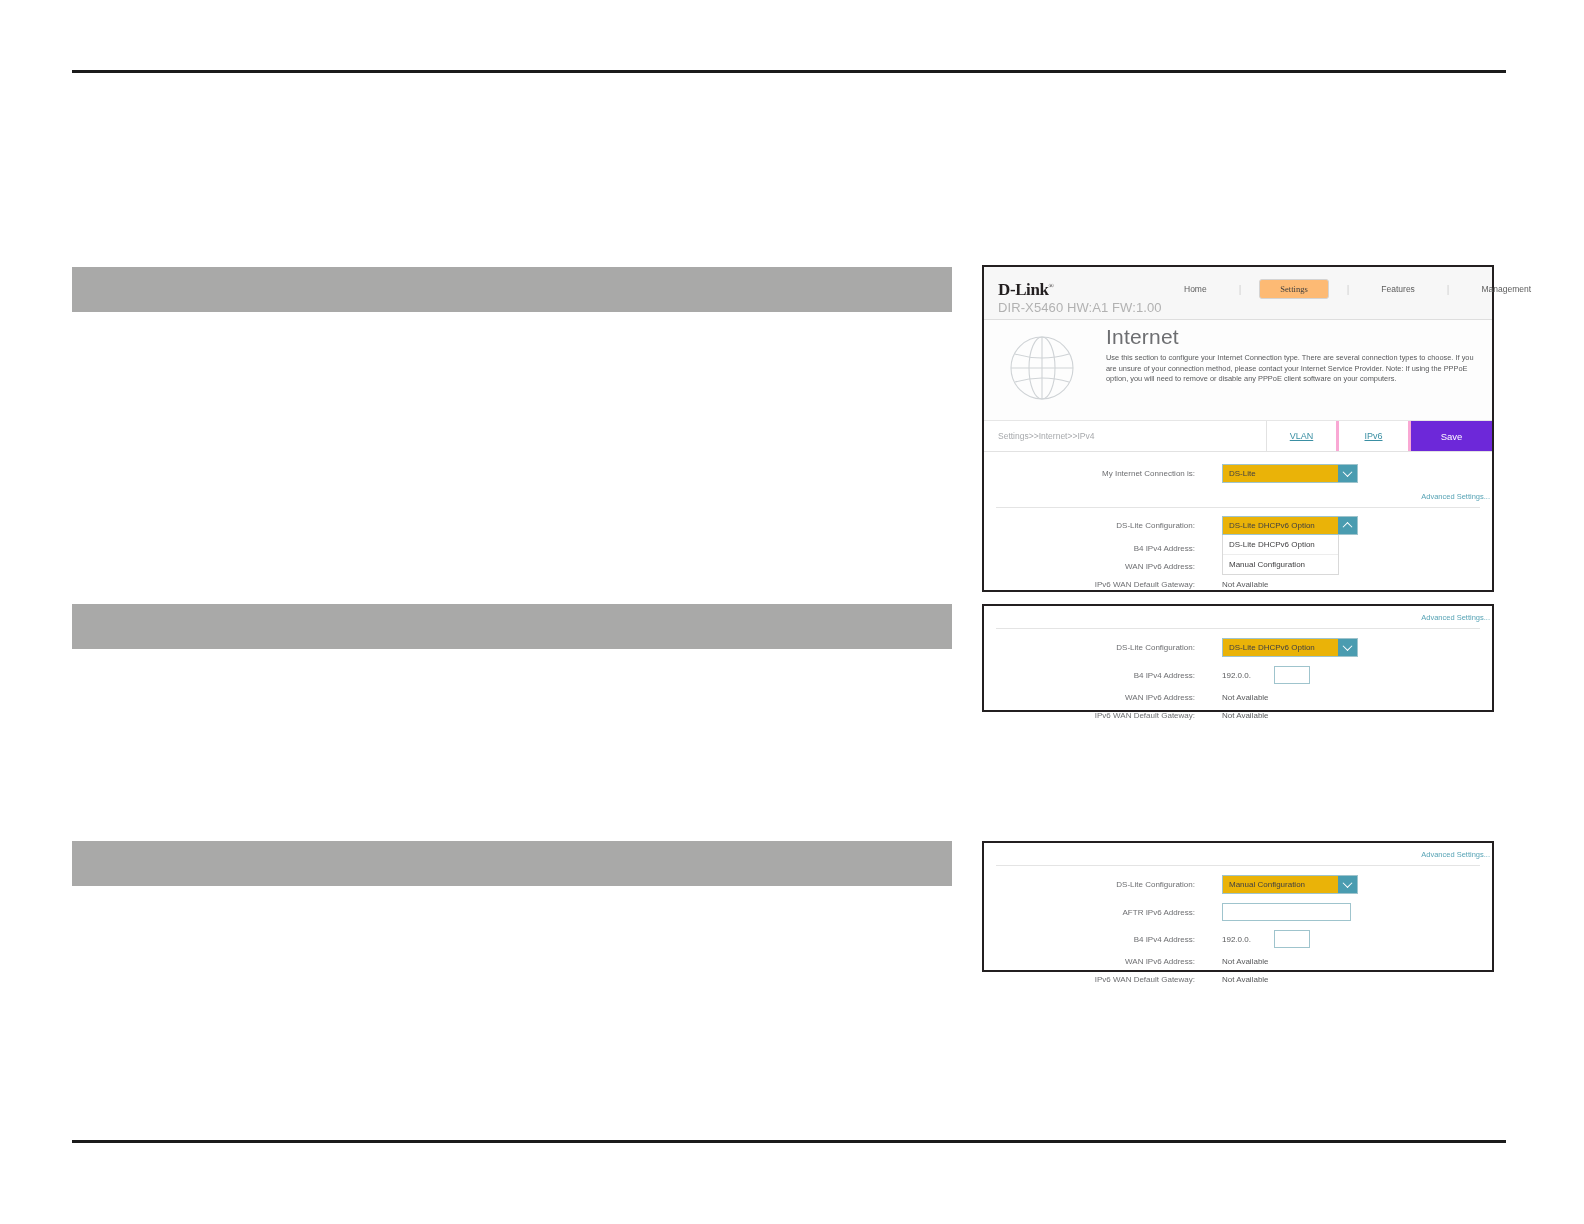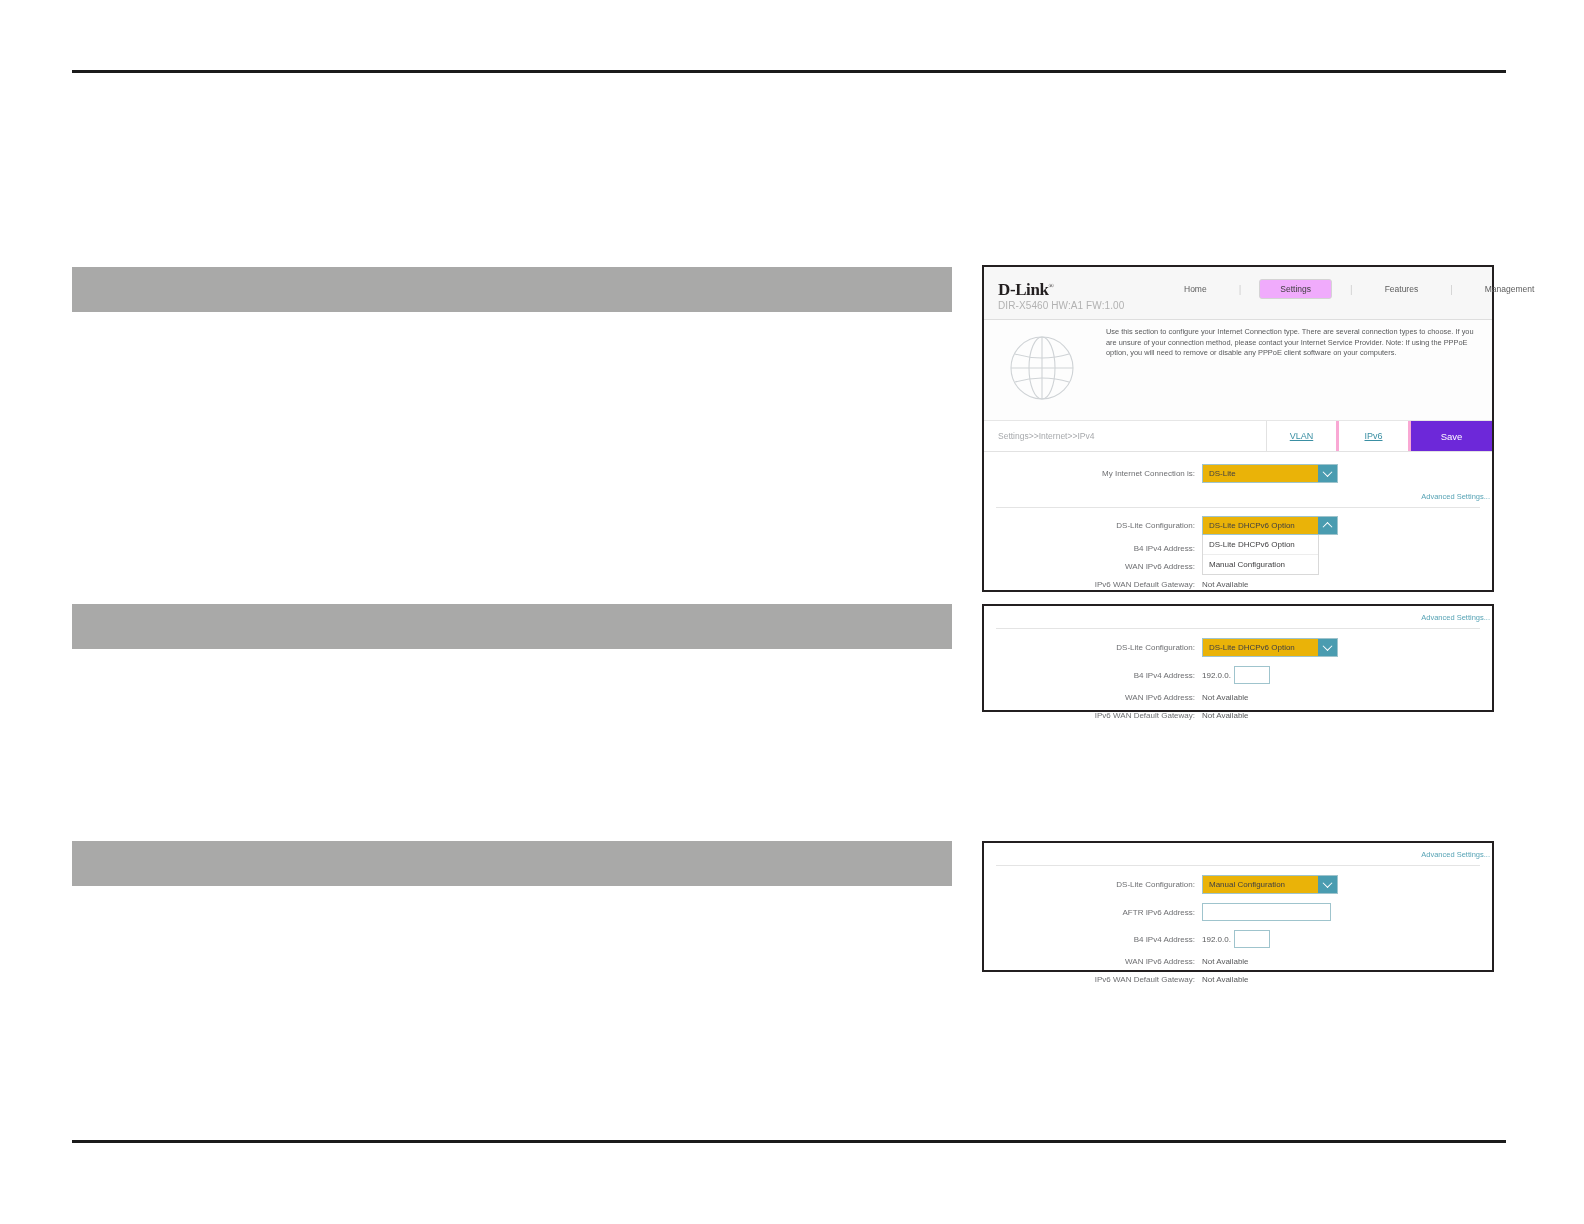--- a/index.html
+++ b/index.html
@@ -65,45 +65,46 @@
   .dl-logo {
     font-family: "Liberation Serif", serif;
     font-weight: bold;
     font-size: 17px;
     letter-spacing: -0.4px;
     color: #231f20;
     line-height: 18px;
   }
   .dl-logo .tm { font-size: 7px; vertical-align: super; font-weight: normal; }
   .dl-model {
-    font-size: 10px;
+    font-size: 13px;
     color: #b2b2b2;
     letter-spacing: 0.1px;
     margin-top: 1px;
     white-space: nowrap;
   }
   .dl-nav {
     position: absolute;
     left: 186px; top: 12px;
     display: flex;
     align-items: center;
     gap: 16px;
   }
   .dl-nav-item {
     font-size: 8.5px;
     color: #5c5c5c;
     padding: 5px 14px;
     white-space: nowrap;
   }
   .dl-nav-item.active {
-    background: #f0abfc;
+    background: #fdba74;
     border: 1px solid #d4d4d4;
     border-radius: 3px;
     color: #3d3d3d;
     padding: 4px 20px;
+    font-family: Liberation Serif, serif;
   }
   .dl-nav-sep {
     color: #cfcfcf;
     font-size: 10px;
     padding: 0 2px;
   }
 
   
   .dl-hero {
     position: relative;
@@ -179,20 +180,21 @@
   .dl-form {
     position: relative;
     padding: 12px 0 0 0;
     background: #ffffff;
   }
   .frow {
     display: flex;
     align-items: center;
     margin-bottom: 9px;
     position: relative;
+    gap: 20px;
   }
   .flabel {
     width: 218px;
     text-align: right;
     padding-right: 7px;
     font-size: 8px;
     color: #6d6e71;
     white-space: nowrap;
   }
   .fvalue {
@@ -323,20 +325,21 @@
     <div class="dl-hero">
       <svg class="globe-icon" viewBox="0 0 72 72">
         <circle cx="36" cy="36" r="31" fill="none" stroke="#cfd3d6" stroke-width="1.1"></circle>
         <ellipse cx="36" cy="36" rx="13" ry="31" fill="none" stroke="#cfd3d6" stroke-width="1.1"></ellipse>
         <line x1="36" y1="5" x2="36" y2="67" stroke="#cfd3d6" stroke-width="1.1"></line>
         <line x1="5" y1="36" x2="67" y2="36" stroke="#cfd3d6" stroke-width="1.1"></line>
         <path d="M9 22 Q36 30 63 22" fill="none" stroke="#cfd3d6" stroke-width="1.1"></path>
         <path d="M9 50 Q36 42 63 50" fill="none" stroke="#cfd3d6" stroke-width="1.1"></path>
       </svg>
       <div class="dl-hero-text">
+        <div class="dl-title">Internet</div>
         <div class="dl-desc">Use this section to configure your Internet Connection type. There are several connection types to choose. If you are unsure of your connection method, please contact your Internet Service Provider. Note: If using the PPPoE option, you will need to remove or disable any PPPoE client software on your computers.</div>
       </div>
     </div>
 
     <div class="dl-crumbrow">
       <div class="dl-crumb">Settings&gt;&gt;Internet&gt;&gt;IPv4</div>
       <div class="dl-tabbtn">VLAN</div>
       <div class="dl-tabbtn">IPv6</div>
       <div class="dl-save">Save</div>
     </div>

